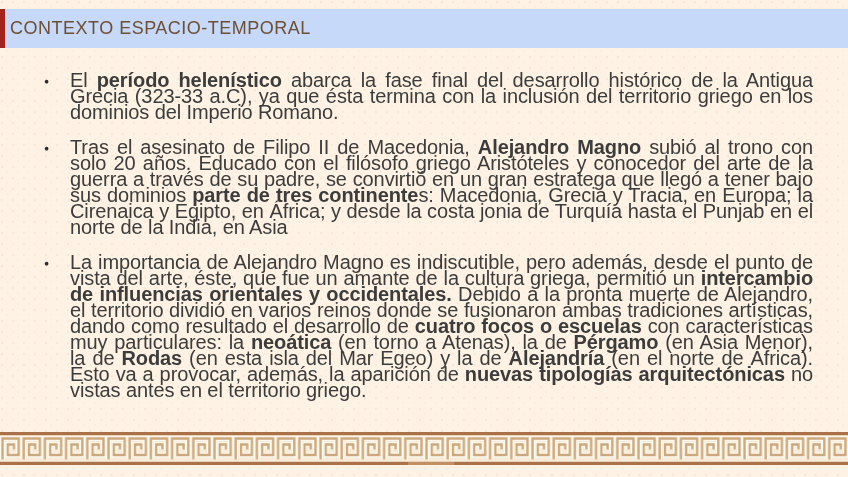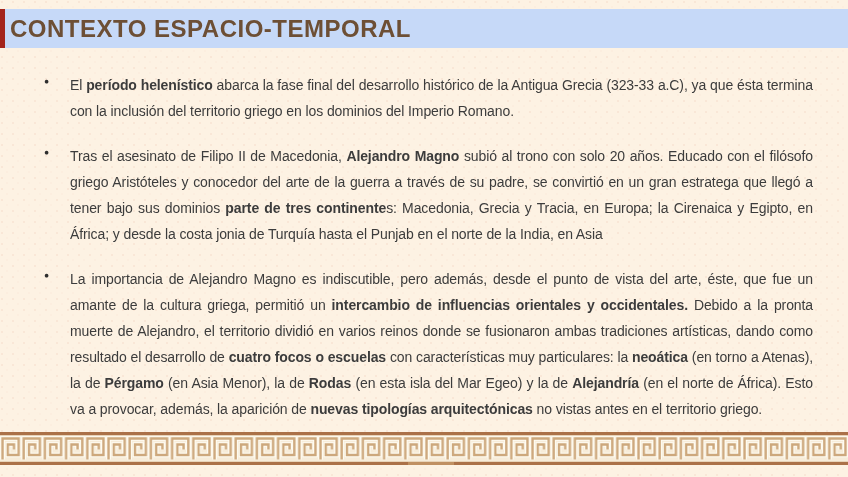--- a/index.html
+++ b/index.html
@@ -16,34 +16,34 @@
     position: absolute; top: 9px; left: 0; width: 848px; height: 39px;
     background: var(--hl, #c6d9f8);
     display: flex; align-items: center; z-index: 2;
   }
   .red-bar {
     position: absolute; left: 0; top: 0; width: 5px; height: 100%;
     background: var(--red, #a3241c);
   }
   .title {
     margin: 0; padding-left: 10px;
-    font-size: 24px; font-weight: 700; letter-spacing: 0.5px;
+    font-size: 18px; font-weight: 400; letter-spacing: 0.5px;
     color: var(--titlec, #6d4f35);
     white-space: nowrap;
   }
 
   .body-box { position: absolute; top: 72px; left: 42px; width: 771px; z-index: 1; }
   ul.bullets { list-style: none; margin: 0; padding: 0; }
   ul.bullets li { display: flex; margin-bottom: 19px; }
   .marker {
     flex: 0 0 28px; font-size: 8.5px; line-height: 18px;
     color: #2e2e2e; padding-left: 2px;
   }
   .btext {
-    flex: 1; font-size: 14px; line-height: 26px;
+    flex: 1; font-size: 20px; line-height: 16px;
     color: var(--bodyc, #3c3c3c);
     text-align: justify; letter-spacing: -0.1px;
   }
   .btext .b { font-weight: 700; }
 
   .greek-border { position: absolute; left: 0; top: 432px; width: 848px; height: 33px; z-index: 1; }
 </style>
 </head>
 <body style="--bg: #fdf2e3; --hl: #c6d9f8; --titlec: #6d4f35; --red: #a3241c; --bodyc: #3c3c3c;">
 

